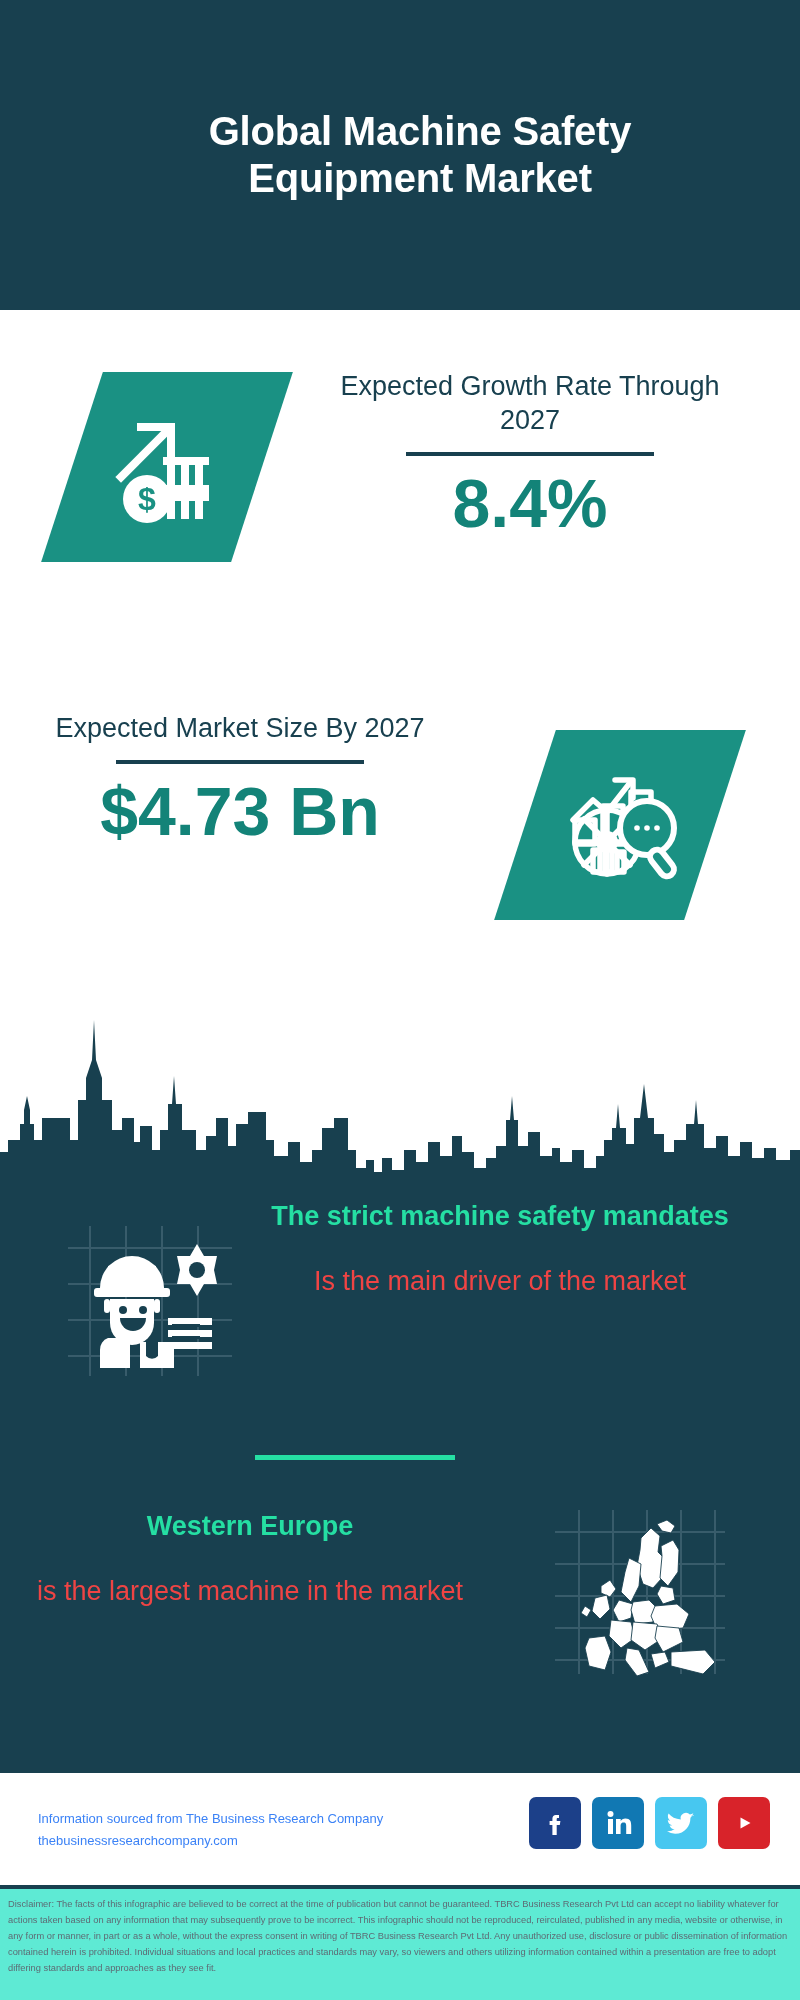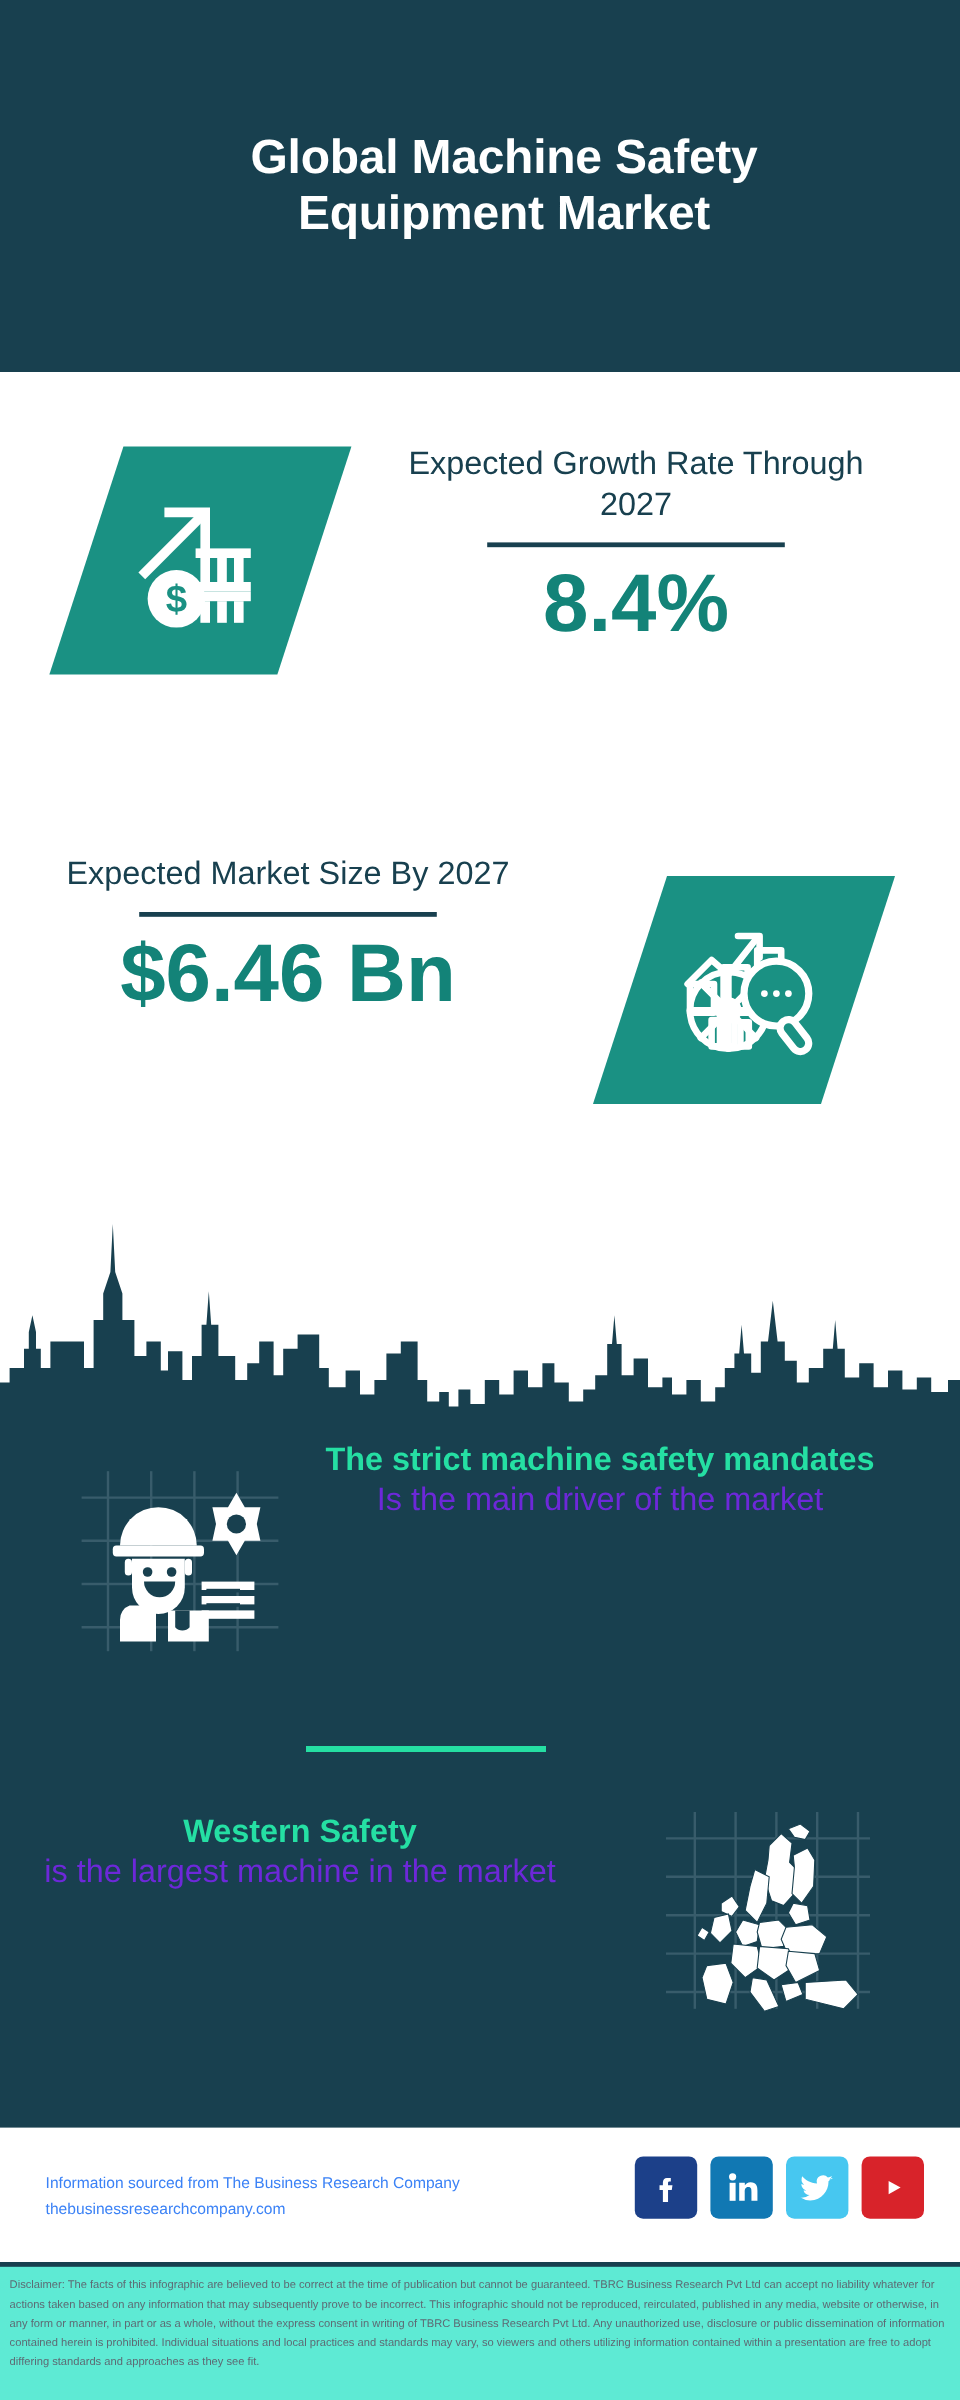--- a/index.html
+++ b/index.html
@@ -95,21 +95,21 @@
     position:absolute; width:180px; height:160px;
   }
   .icon-worker { left:60px; top:20px; }
   .driver-text {
     position:absolute; left:250px; top:0px; width:500px; text-align:center;
   }
   .accent-line {
     color:#25dfa3; font-size:27px; font-weight:bold; line-height:1.22;
   }
   .plain-line {
-    color:#6d28d9; font-size:27px; font-weight:normal; line-height:1.25;
+    color:#ef4444; font-size:27px; font-weight:normal; line-height:1.25;margin-top:32px;
   }
 
   .mid-divider {
     position:absolute; left:255px; top:455px; width:200px; height:5px;
     background:#25dfa3;
   }
 
   
   .region-row {
     position:absolute; left:0; top:510px; width:800px; height:200px;
@@ -197,21 +197,21 @@
     <div class="rule"></div>
     <div class="stat-value">8.4%</div>
   </div>
 </div>
 
 <div class="stat-size">
 
   <div class="size-text">
     <div class="stat-label">Expected Market Size By 2027</div>
     <div class="rule"></div>
-    <div class="stat-value">$6.46 Bn</div>
+    <div class="stat-value">$4.73 Bn</div>
   </div>
 
   <div class="para-tile tile-size">
     <svg width="122" height="122" viewBox="0 0 122 122" aria-hidden="true">
       <g stroke="#ffffff" stroke-width="5.5" fill="none" stroke-linecap="round" stroke-linejoin="round">
         <polyline points="14,56 34,36 48,48 70,20"></polyline>
         <polyline points="56,16 74,16 74,34"></polyline>
         <rect x="16" y="56" width="20" height="24"></rect>
         <rect x="44" y="42" width="20" height="38"></rect>
         <rect x="72" y="28" width="20" height="52"></rect>
@@ -306,21 +306,21 @@
       <div class="accent-line">The strict machine safety mandates</div>
       <div class="plain-line">Is the main driver of the market</div>
     </div>
   </div>
 
   <div class="mid-divider"></div>
 
   <div class="region-row">
 
     <div class="region-text">
-      <div class="accent-line">Western Safety</div>
+      <div class="accent-line">Western Europe</div>
       <div class="plain-line">is the largest machine in the market</div>
     </div>
 
     <div class="grid-icon icon-europe">
       <svg width="190" height="175" viewBox="0 0 190 175" aria-hidden="true">
         <g stroke="#3e6270" stroke-width="2" opacity="0.85">
           <line x1="10" y1="30" x2="180" y2="30"></line>
           <line x1="10" y1="62" x2="180" y2="62"></line>
           <line x1="10" y1="94" x2="180" y2="94"></line>
           <line x1="10" y1="126" x2="180" y2="126"></line>

